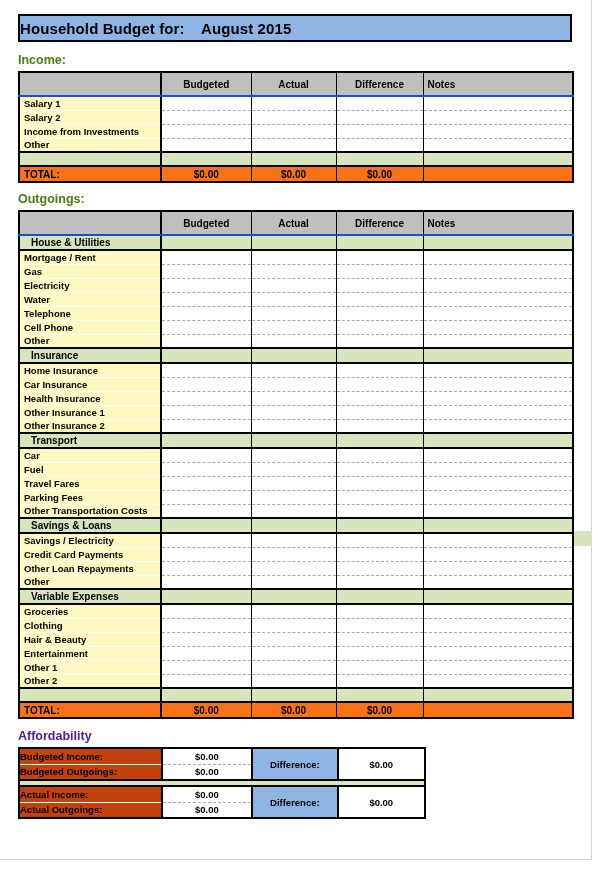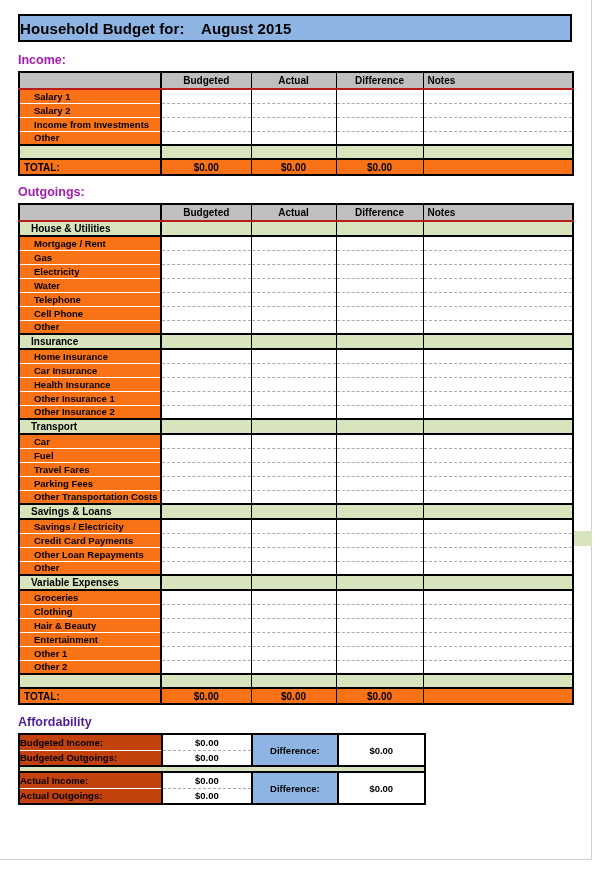--- a/index.html
+++ b/index.html
@@ -48,21 +48,21 @@
     font-weight: bold;
     color: #000000;
     letter-spacing: 0.1px;
     white-space: pre;
   }
 
   
   .section-heading {
     font-size: 12.5px;
     font-weight: bold;
-    color: #a21caf;
+    color: #4d7c0f;
     margin: 0 0 3px 0;
     line-height: 15px;
   }
   .gap-small { height: 9px; }
 
   
   table.grid {
     border-collapse: collapse;
     table-layout: fixed;
     width: 554px;
@@ -83,23 +83,23 @@
   
   col.c-label { width: 142px; }
   col.c-bud   { width: 90px; }
   col.c-act   { width: 85px; }
   col.c-dif   { width: 87px; }
   col.c-note  { width: 150px; }
 
   
   tr.head td {
     background: #BFBFBF;
-    border-bottom: 2px solid #b91c1c;
+    border-bottom: 2px solid #1d4ed8;
     border-right: 1px solid #000000;
-    height: 17px;
+    height: 24px;
     text-align: center;
     font-size: 10px;
   }
   tr.head td.lbl { border-right: 2px solid #000000; }
   tr.head td.notes-h {
     text-align: left;
     padding-left: 4px;
     border-right: none;
   }
 
@@ -124,22 +124,22 @@
     border-top: 2px solid #000000;
     border-bottom: 2px solid #000000;
     border-right: 1px solid #000000;
     height: 14px;
   }
   tr.blankgreen td.lbl { border-right: 2px solid #000000; }
   tr.blankgreen td.notes-c { border-right: none; }
 
   
   tr.item td.lbl {
-    background: #f97316;
-    padding-left: 14px;
+    background: #fef9c3;
+    padding-left: 4px;
     border-right: 2px solid #000000;
     border-bottom: 1px dotted #ffffff;
     height: 14px;
   }
   tr.item td.val {
     background: #ffffff;
     border-right: 1px solid #000000;
     border-bottom: 1px dashed #aaaaaa;
   }
   tr.item td.notes-v {

